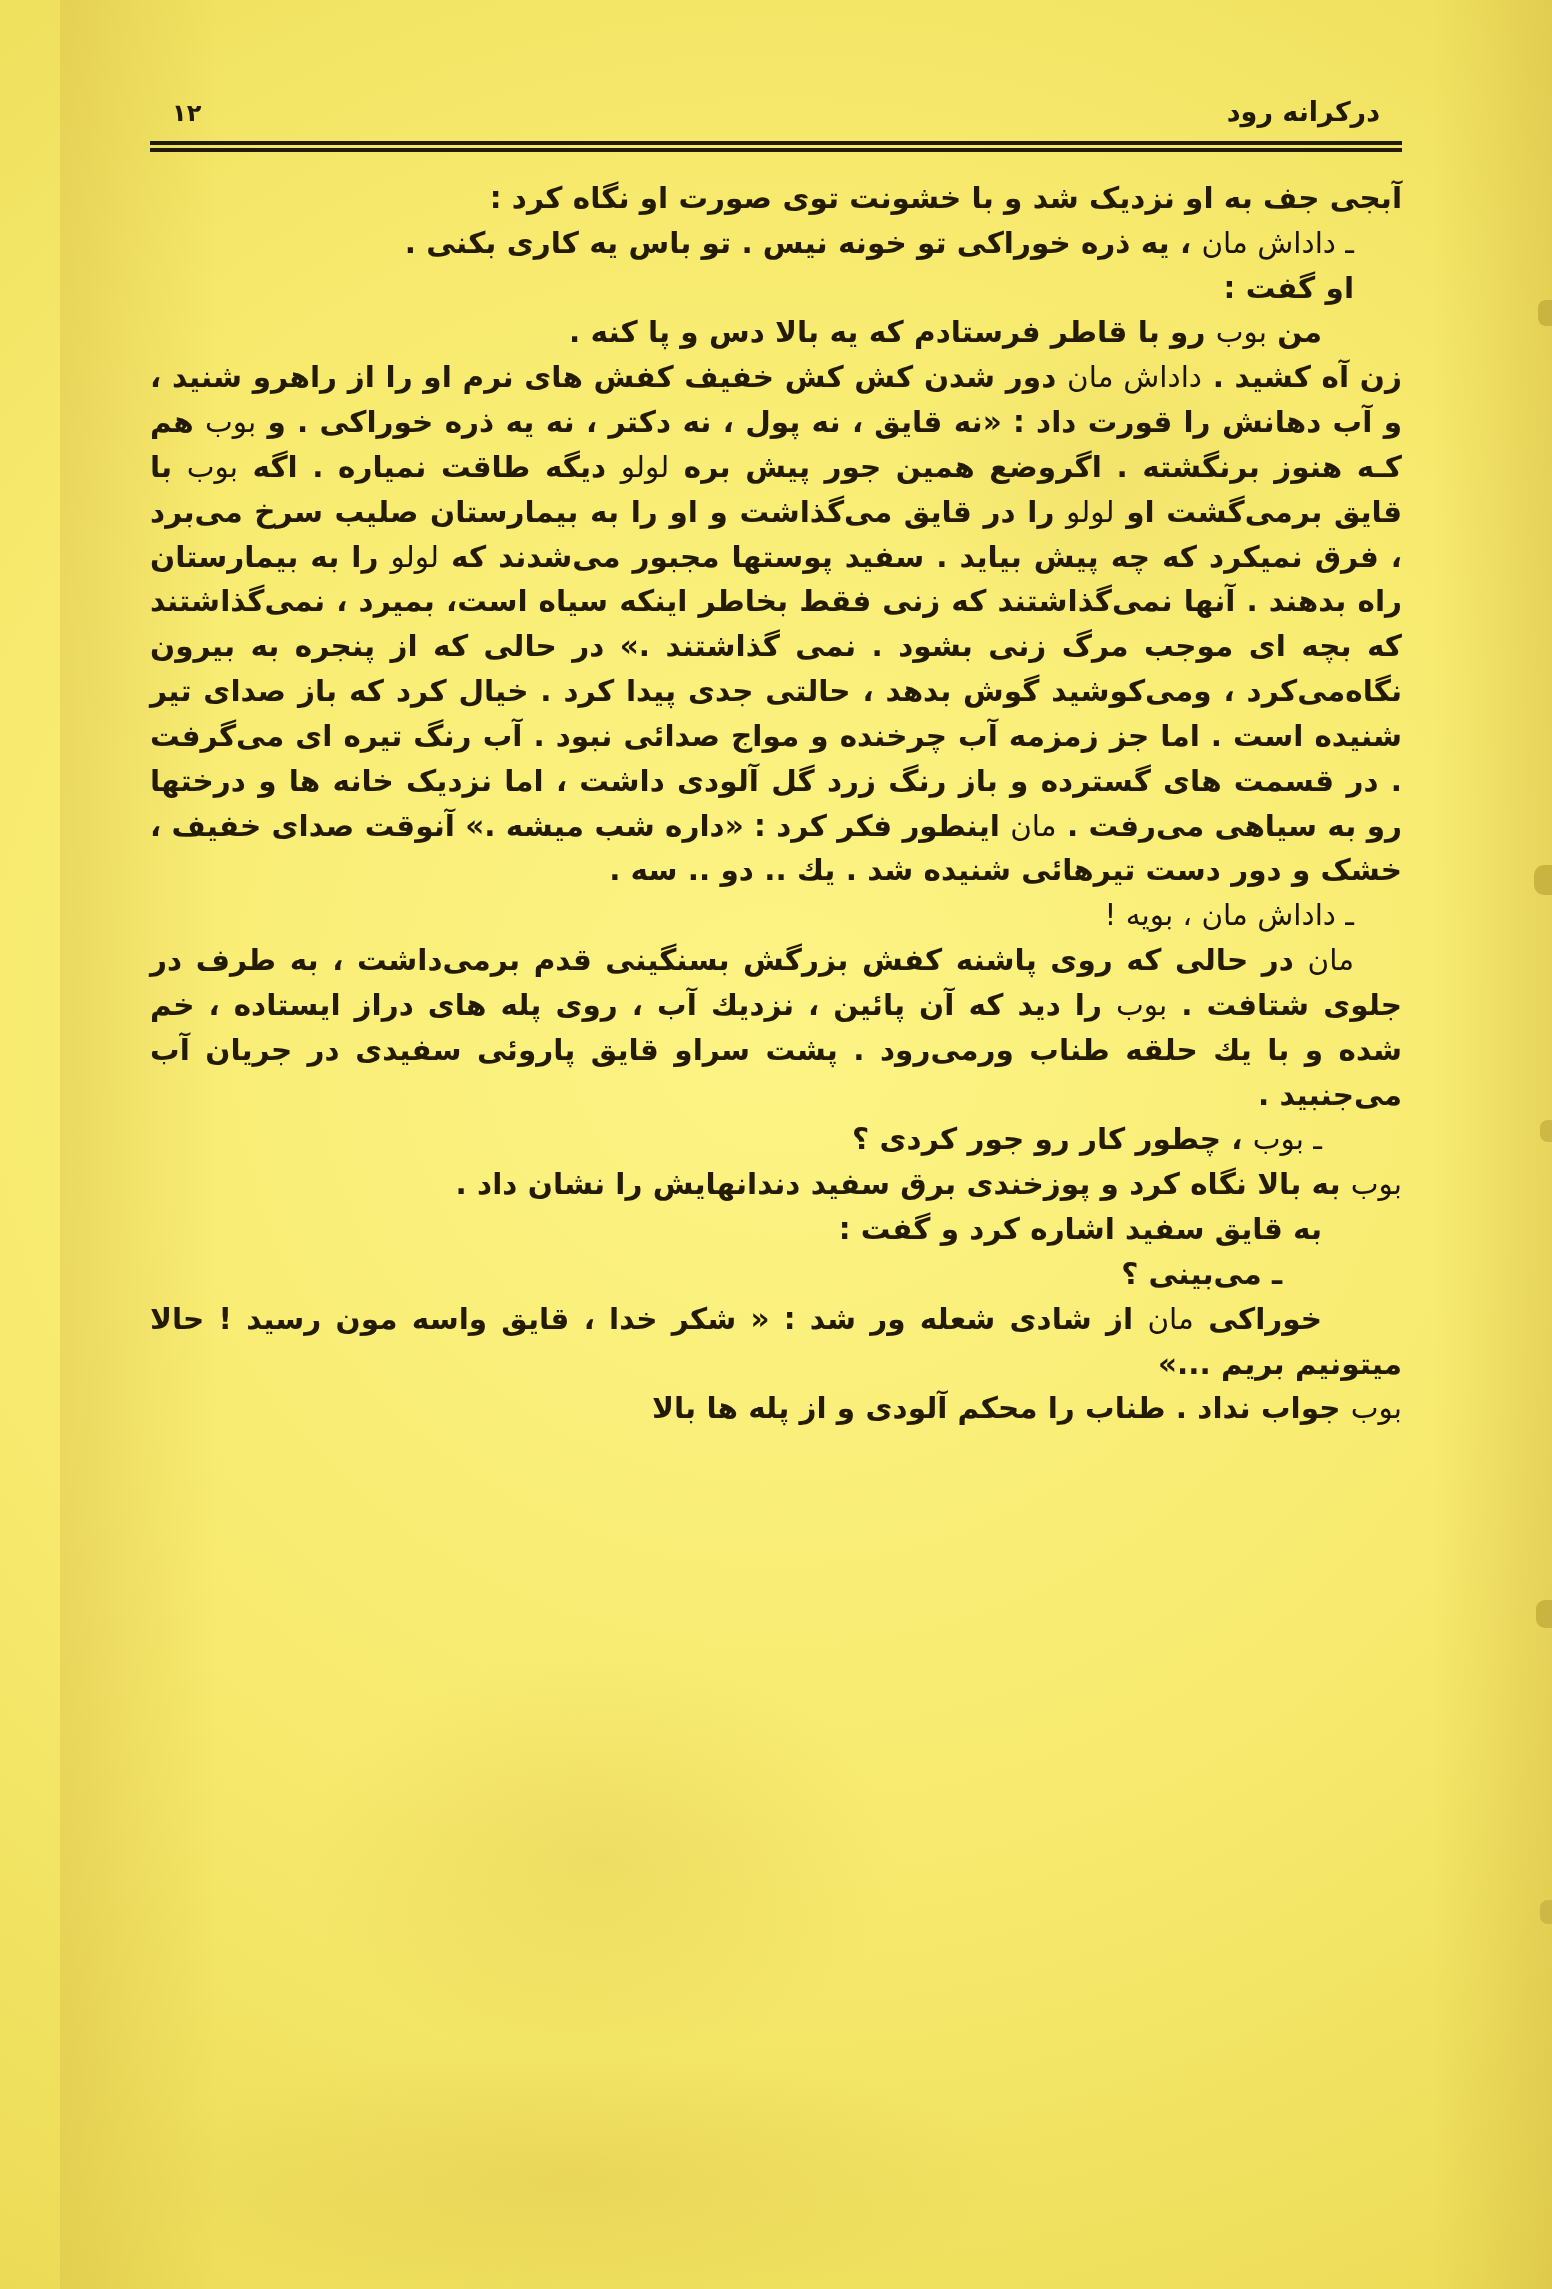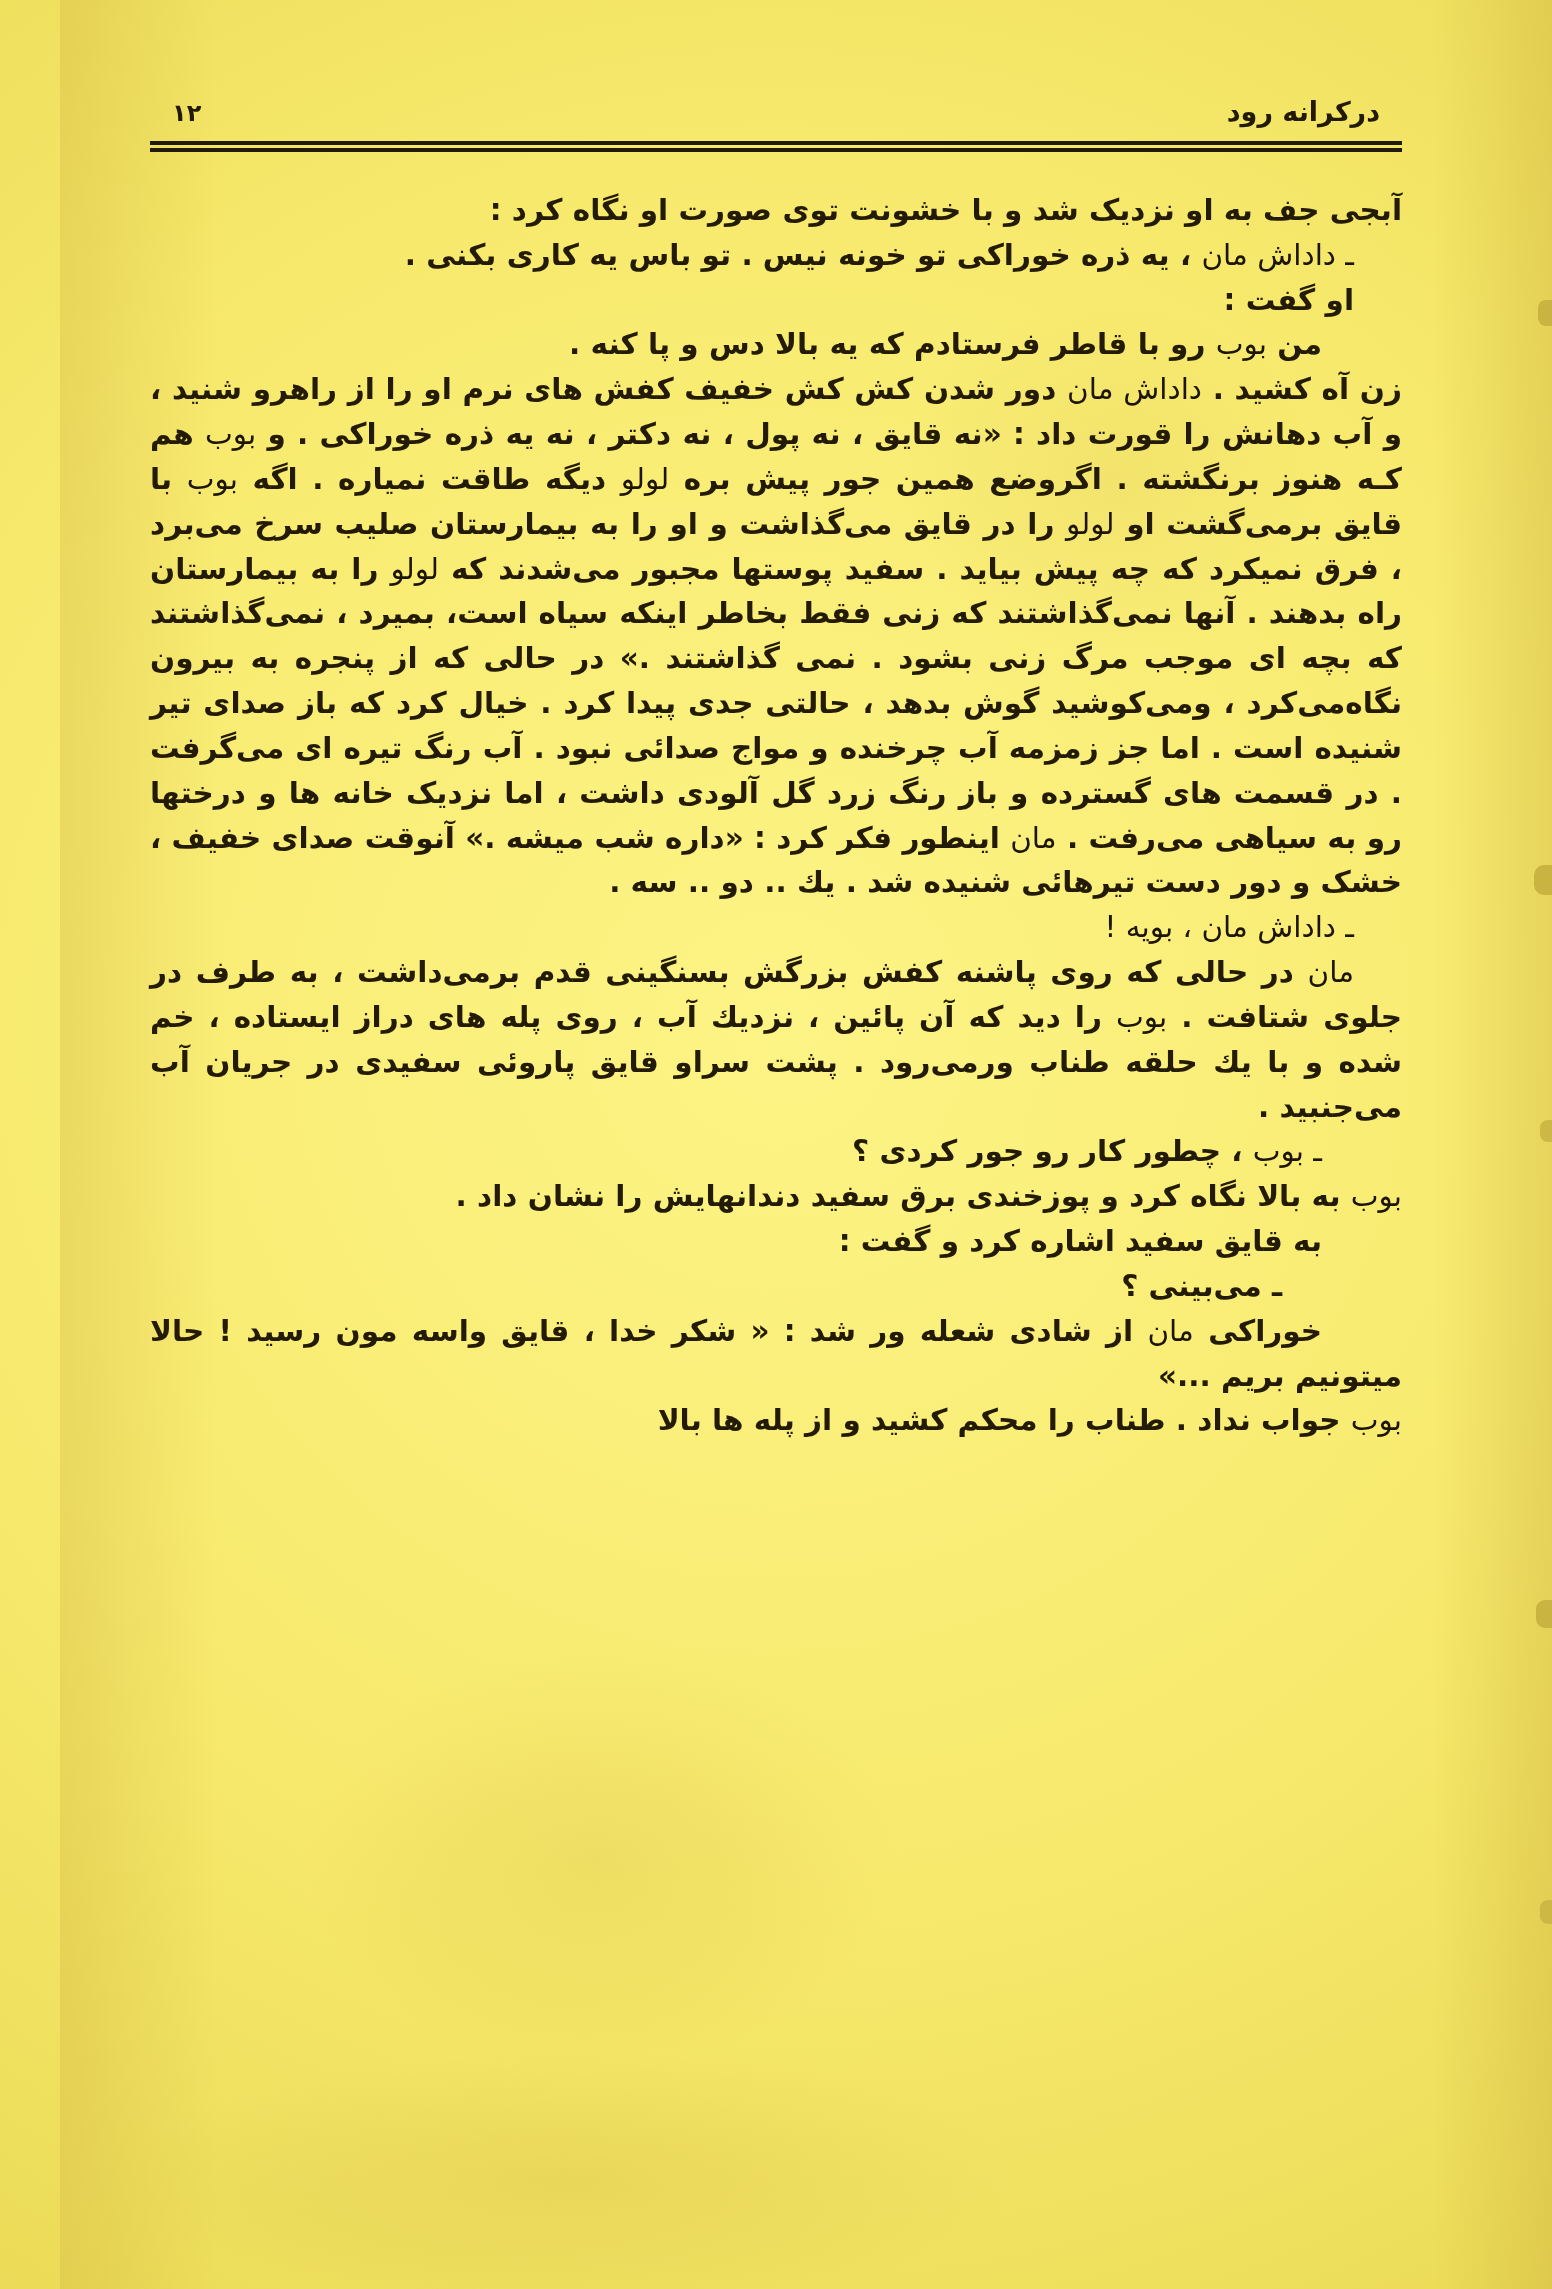--- a/index.html
+++ b/index.html
@@ -65,21 +65,21 @@
   }
 
   .rule-double {
     margin-top: 14px;
     border-top: 4px solid #211a07;
     border-bottom: 4px solid #211a07;
     height: 3px;
   }
 
   .body-text {
-    margin-top: 36px;
+    margin-top: 24px;
     direction: rtl;
     text-align: justify;
     text-align-last: right;
     font-size: 29.5px;
     line-height: 1.52;
     color: #241b07;
     font-weight: 600;
     letter-spacing: -0.2px;
   }
   .body-text p {
@@ -120,16 +120,16 @@
         <p class="p-ind"><span>او گفت :</span></p>
         <p class="p-ind2"><span>من </span><span class="bold">بوب</span><span> رو با قاطر فرستادم که یه بالا دس و پا کنه .</span></p>
         <p><span>زن آه کشید . </span><span class="bold">داداش مان</span><span> دور شدن کش کش خفیف کفش های نرم او را از راهرو شنید ، و آب دهانش را قورت داد : «نه قایق ، نه پول ، نه دکتر ، نه یه ذره خوراکی . و </span><span class="bold">بوب</span><span> هم کـه هنوز برنگشته . اگروضع همین جور پیش بره </span><span class="bold">لولو</span><span> دیگه طاقت نمیاره . اگه </span><span class="bold">بوب</span><span> با قایق برمی‌گشت او </span><span class="bold">لولو</span><span> را در قایق می‌گذاشت و او را به بیمارستان صلیب سرخ می‌برد ، فرق نمیکرد که چه پیش بیاید . سفید پوستها مجبور می‌شدند که </span><span class="bold">لولو</span><span> را به بیمارستان راه بدهند . آنها نمی‌گذاشتند که زنی فقط بخاطر اینکه سیاه است، بمیرد ، نمی‌گذاشتند که بچه ای موجب مرگ زنی بشود . نمی گذاشتند .» در حالی که از پنجره به بیرون نگاه‌می‌کرد ، ومی‌کوشید گوش بدهد ، حالتی جدی پیدا کرد . خیال کرد که باز صدای تیر شنیده است . اما جز زمزمه آب چرخنده و مواج صدائی نبود . آب رنگ تیره ای می‌گرفت . در قسمت های گسترده و باز رنگ زرد گل آلودی داشت ، اما نزدیک خانه ها و درختها رو به سیاهی می‌رفت . </span><span class="bold">مان</span><span> اینطور فکر کرد : «داره شب میشه .» آنوقت صدای خفیف ، خشک و دور دست تیرهائی شنیده شد . یك .. دو .. سه .</span></p>
         <p class="p-ind"><span class="bold">ـ </span><span class="bold">داداش مان ، بویه</span><span class="bold"> !</span></p>
         <p class="p-ind"><span class="bold">مان</span><span> در حالی که روی پاشنه کفش بزرگش بسنگینی قدم برمی‌داشت ، به طرف در جلوی شتافت . </span><span class="bold">بوب</span><span> را دید که آن پائین ، نزدیك آب ، روی پله های دراز ایستاده ، خم شده و با یك حلقه طناب ورمی‌رود . پشت سراو قایق پاروئی سفیدی در جریان آب می‌جنبید .</span></p>
         <p class="p-ind2"><span class="bold">ـ </span><span class="bold">بوب</span><span> ، چطور کار رو جور کردی ؟</span></p>
         <p><span class="bold">بوب</span><span> به بالا نگاه کرد و پوزخندی برق سفید دندانهایش را نشان داد .</span></p>
         <p class="p-ind2"><span>به قایق سفید اشاره کرد و گفت :</span></p>
         <p class="p-ind3"><span>ـ می‌بینی ؟</span></p>
         <p class="p-ind2"><span>خوراکی </span><span class="bold">مان</span><span> از شادی شعله ور شد : « شکر خدا ، قایق واسه مون رسید ! حالا میتونیم بریم ...»</span></p>
-        <p><span class="bold">بوب</span><span> جواب نداد . طناب را محکم کشید و از پله ها بالا</span></p>
+        <p><span class="bold">بوب</span><span> جواب نداد . طناب را محکم آلودی و از پله ها بالا</span></p>
       </div>
   </div>
 </div>
 
 </body></html>

